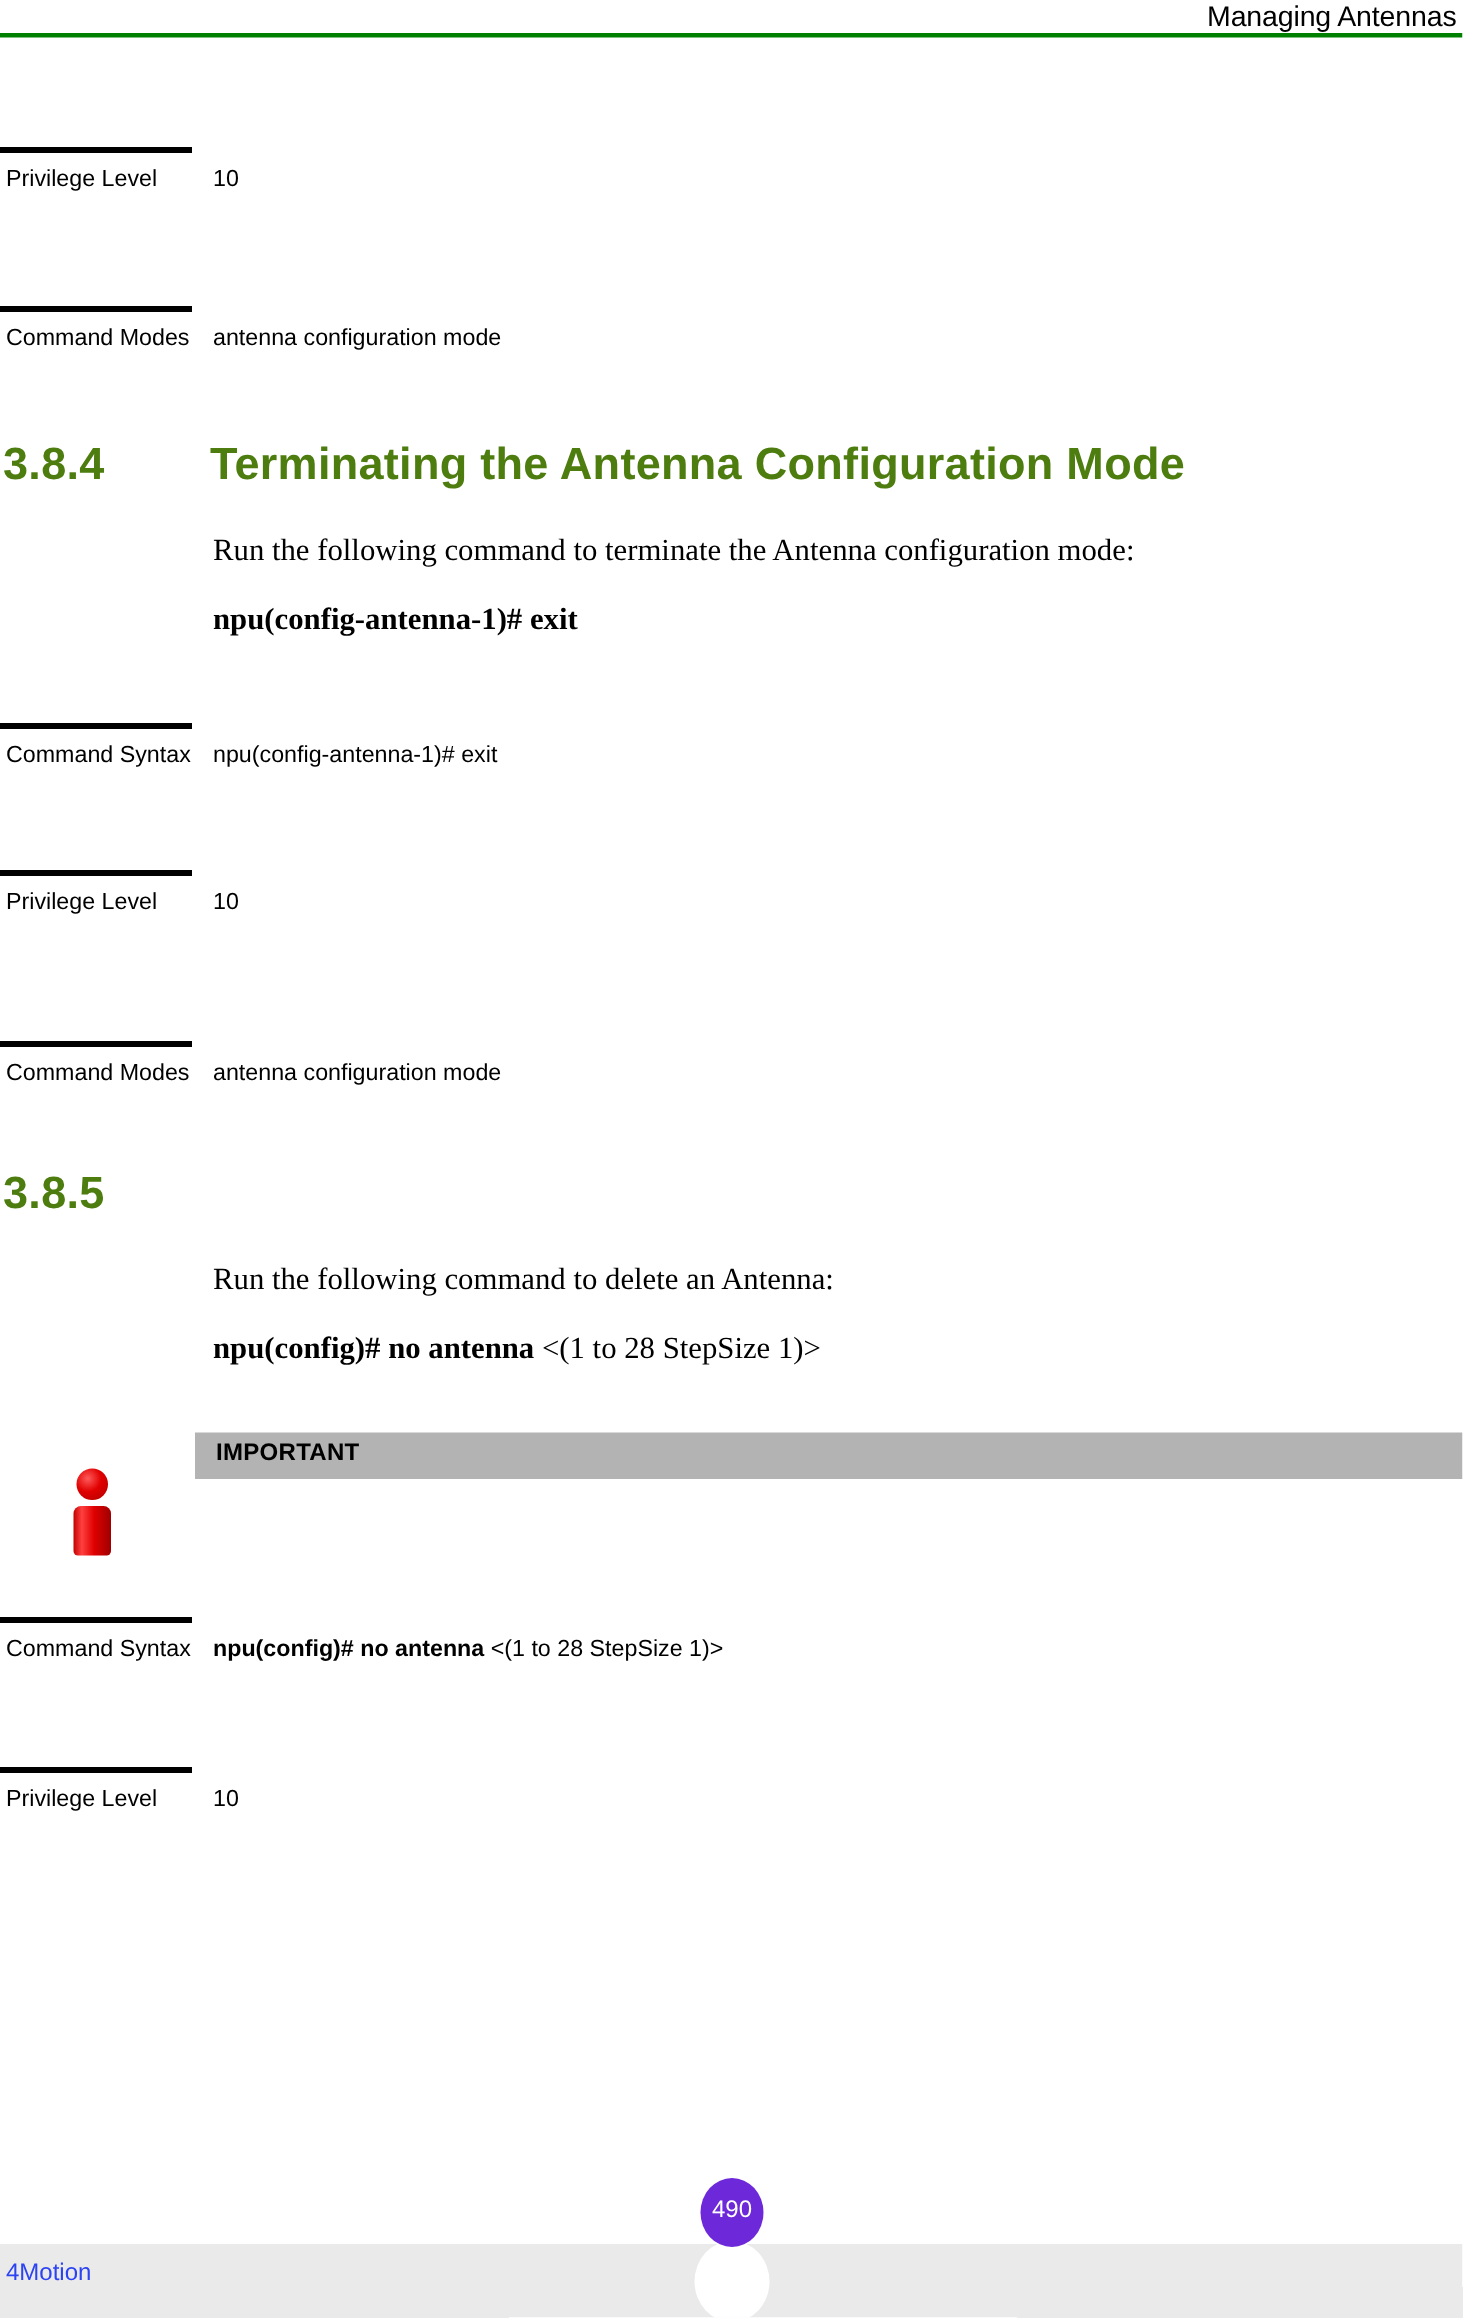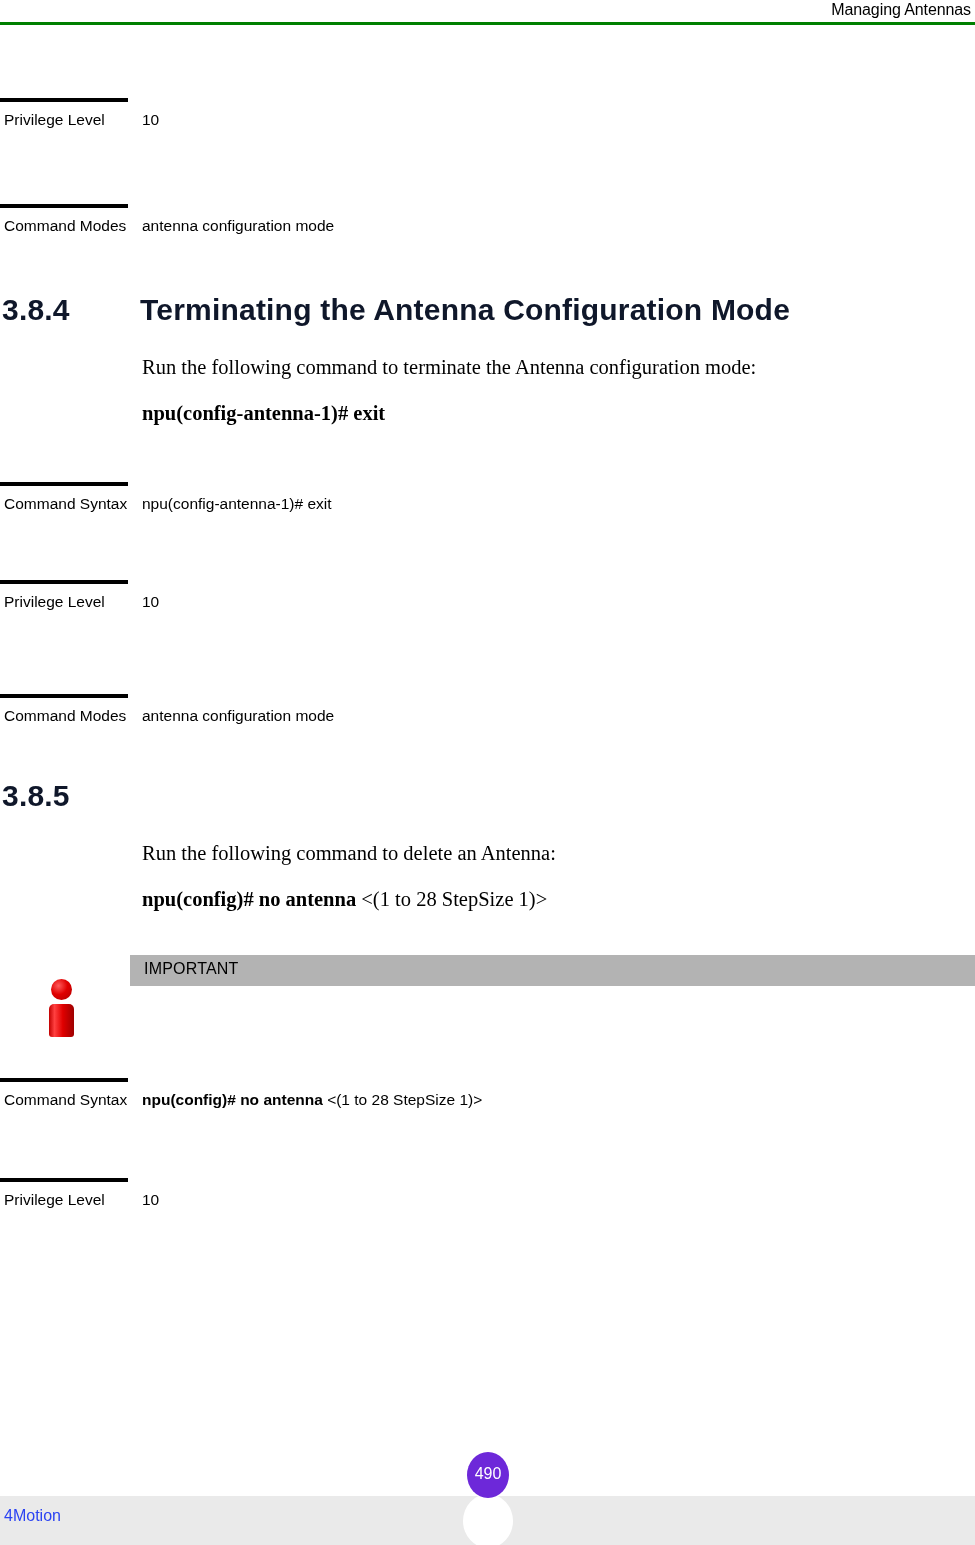--- a/index.html
+++ b/index.html
@@ -30,21 +30,21 @@
     left: 4px;
     top: 1px;
     font-size: 15.5px;
     letter-spacing: -0.1px;
     white-space: nowrap;
   }
   .page-header .hdr-right {
     position: absolute;
     right: 4px;
     top: 1px;
-    font-size: 16px;
+    font-size: 19px;
     letter-spacing: -0.1px;
     white-space: nowrap;
   }
   .header-rule {
     position: absolute;
     left: 0;
     top: 22px;
     width: 975px;
     height: 3px;
     background: #008000;
@@ -82,21 +82,21 @@
     line-height: 25px;
     color: #000000;
   }
   .defrow .value b { font-weight: bold; }
 
   
   .sec-heading {
     position: absolute;
     left: 0;
     width: 975px;
-    color: #0f172a;
+    color: #4d7c0f;
     font-weight: bold;
     font-size: 30px;
     letter-spacing: 0.2px;
     white-space: nowrap;
   }
   .sec-heading .num {
     position: absolute;
     left: 2px;
     top: 0;
   }
@@ -141,21 +141,21 @@
     top: 0;
     width: 845px;
     height: 31px;
     background: #B3B3B3;
   }
   .important-bar .lbl {
     position: absolute;
     left: 14px;
     top: 5px;
     font-size: 16px;
-    font-weight: normal;
+    font-weight: bold;
     letter-spacing: 0.2px;
     color: #000000;
   }
   .important-text {
     position: absolute;
     left: 142px;
     top: 42px;
     right: 20px;
     font-size: 15.5px;
     line-height: 22px;

